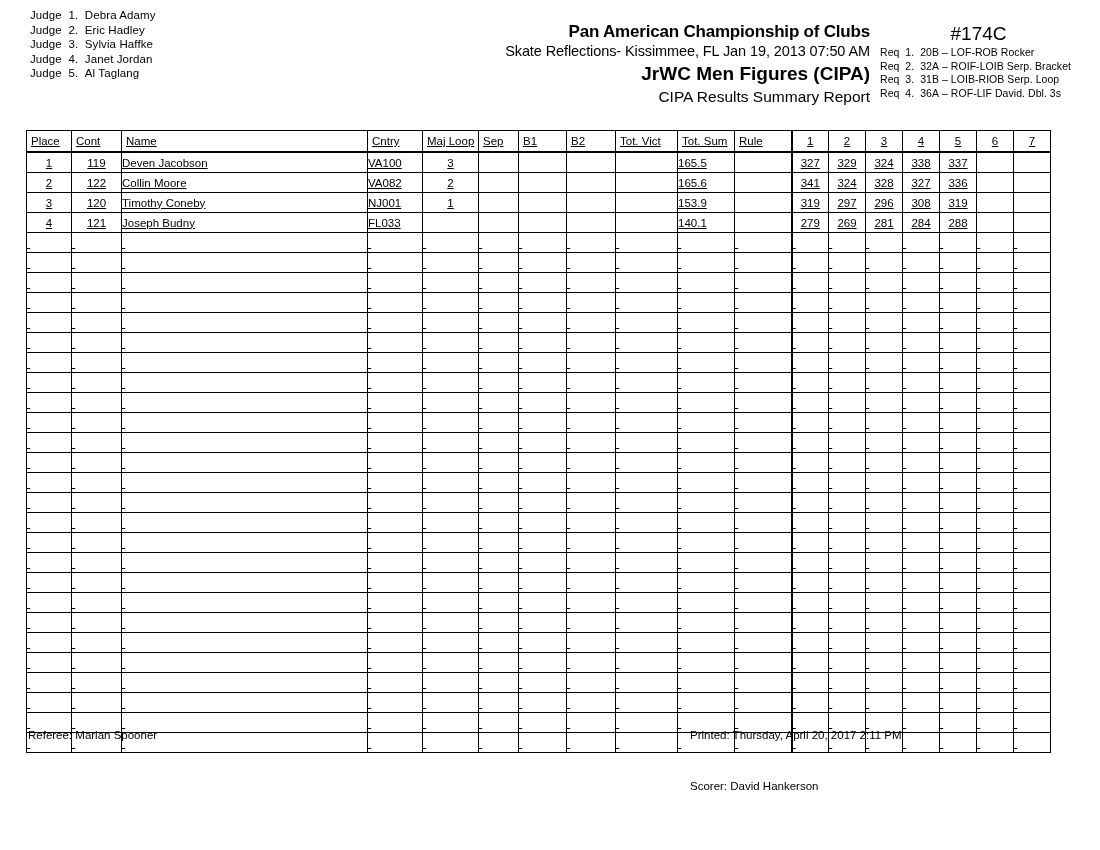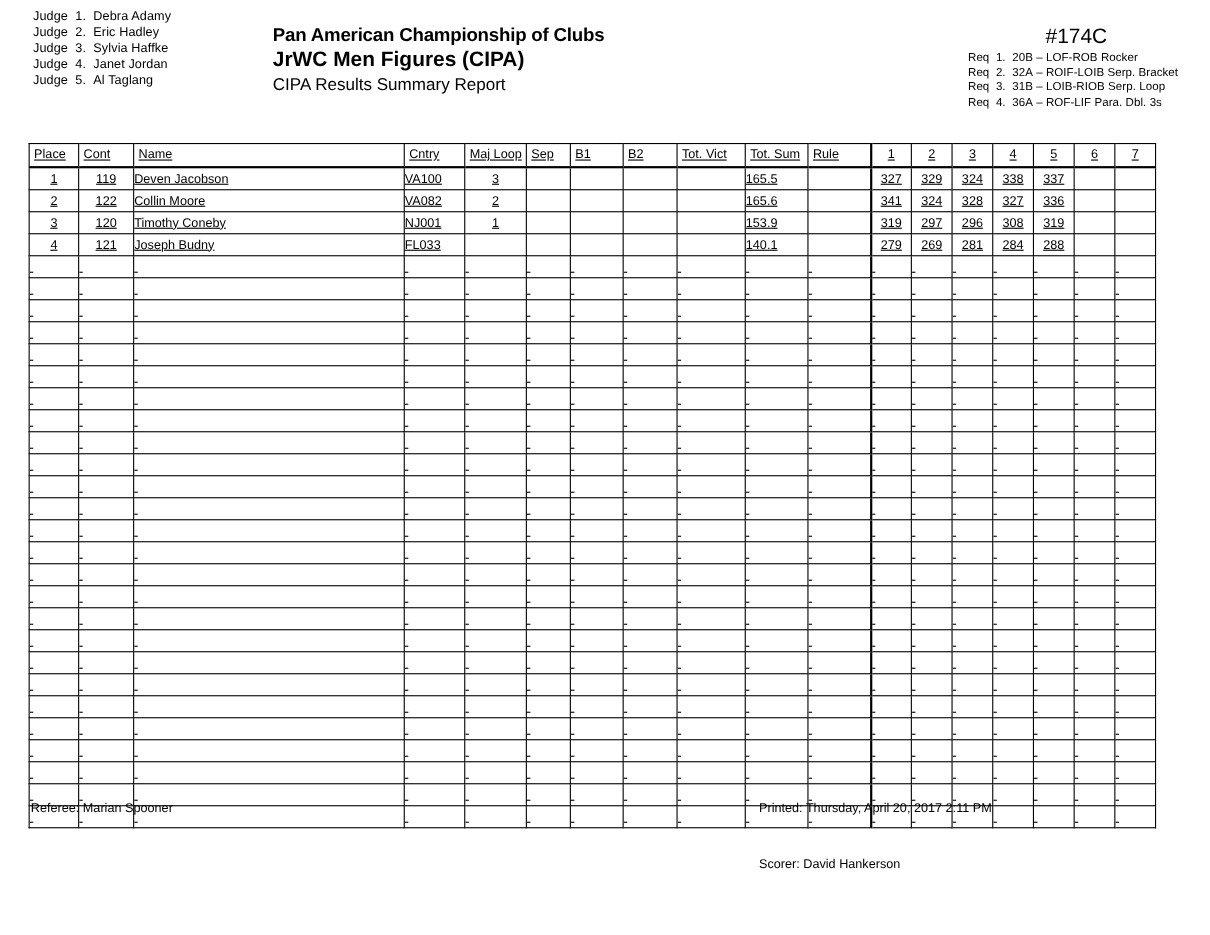--- a/index.html
+++ b/index.html
@@ -30,24 +30,24 @@
     white-space: nowrap;
     letter-spacing: 0.1px;
   }
   .judge-line .j-label { display: inline; }
   .judge-line .j-num   { display: inline; }
   .judge-line .j-name  { display: inline; }
 
   
   #center-header {
     position: absolute;
-    left: 248px;
+    left: 230px;
     top: 22px;
     width: 640px;
-    text-align: left;
+    text-align: right;
   }
   #event-title {
     font-size: 17px;
     font-weight: bold;
     line-height: 20px;
     letter-spacing: -0.2px;
   }
   #venue-line {
     font-size: 14.5px;
     line-height: 19px;
@@ -157,31 +157,32 @@
 <div id="judges">
     <div class="judge-line"><span class="j-label">Judge</span>&nbsp;&nbsp;<span class="j-num">1.</span>&nbsp;&nbsp;<span class="j-name">Debra Adamy</span></div>
     <div class="judge-line"><span class="j-label">Judge</span>&nbsp;&nbsp;<span class="j-num">2.</span>&nbsp;&nbsp;<span class="j-name">Eric Hadley</span></div>
     <div class="judge-line"><span class="j-label">Judge</span>&nbsp;&nbsp;<span class="j-num">3.</span>&nbsp;&nbsp;<span class="j-name">Sylvia Haffke</span></div>
     <div class="judge-line"><span class="j-label">Judge</span>&nbsp;&nbsp;<span class="j-num">4.</span>&nbsp;&nbsp;<span class="j-name">Janet Jordan</span></div>
     <div class="judge-line"><span class="j-label">Judge</span>&nbsp;&nbsp;<span class="j-num">5.</span>&nbsp;&nbsp;<span class="j-name">Al Taglang</span></div>
   </div>
 
 <div id="center-header">
   <div id="event-title">Pan American Championship of Clubs</div>
+  <div id="venue-line">Skate Reflections- Kissimmee, FL  Jan 19, 2013  07:50 AM</div>
   <div id="category-title">JrWC Men Figures (CIPA)</div>
   <div id="report-subtitle">CIPA Results Summary Report</div>
 </div>
 
 <div id="right-header">
   <div id="event-number">#174C</div>
   <div id="requirements-list">
       <div class="req-line"><span class="r-label">Req</span>&nbsp;&nbsp;<span class="r-num">1.</span>&nbsp;&nbsp;<span class="r-code">20B</span>&nbsp;–&nbsp;<span class="r-desc">LOF-ROB Rocker</span></div>
       <div class="req-line"><span class="r-label">Req</span>&nbsp;&nbsp;<span class="r-num">2.</span>&nbsp;&nbsp;<span class="r-code">32A</span>&nbsp;–&nbsp;<span class="r-desc">ROIF-LOIB Serp. Bracket</span></div>
       <div class="req-line"><span class="r-label">Req</span>&nbsp;&nbsp;<span class="r-num">3.</span>&nbsp;&nbsp;<span class="r-code">31B</span>&nbsp;–&nbsp;<span class="r-desc">LOIB-RIOB Serp. Loop</span></div>
-      <div class="req-line"><span class="r-label">Req</span>&nbsp;&nbsp;<span class="r-num">4.</span>&nbsp;&nbsp;<span class="r-code">36A</span>&nbsp;–&nbsp;<span class="r-desc">ROF-LIF Para. Dbl. 3s</span></div>
+      <div class="req-line"><span class="r-label">Req</span>&nbsp;&nbsp;<span class="r-num">4.</span>&nbsp;&nbsp;<span class="r-code">36A</span>&nbsp;–&nbsp;<span class="r-desc">ROF-LIF David. Dbl. 3s</span></div>
     </div>
 </div>
 
 <table id="results-table">
   <colgroup>
     <col style="width:45px">
     <col style="width:50px">
     <col style="width:246px">
     <col style="width:55px">
     <col style="width:56px">

